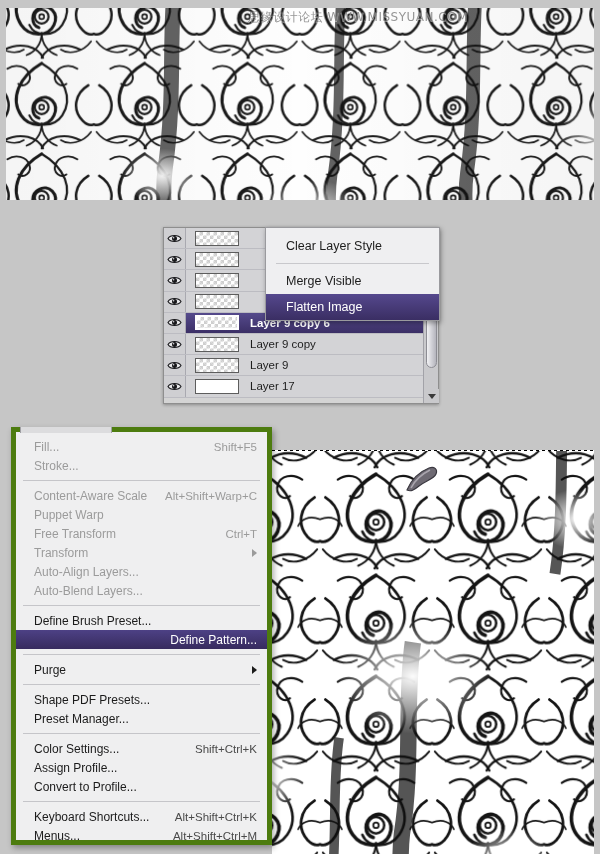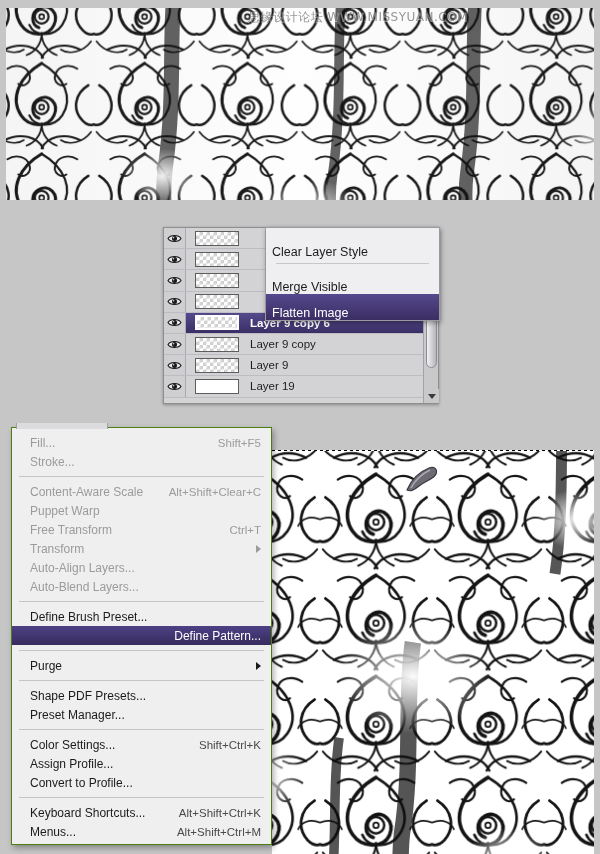--- a/index.html
+++ b/index.html
@@ -136,43 +136,43 @@
     position: absolute;
     left: 265px; top: 227px;
     width: 175px;
     background: #efeff1;
     border: 1px solid #9a9a9e;
     box-shadow: 1px 2px 5px rgba(0,0,0,0.35);
     padding: 5px 0 0 0;
   }
   .ctx-item {
     height: 26px;
-    display: flex; align-items: flex-end;
-    padding-left: 6px;
+    display: flex; align-items: center;
+    padding-left: 20px;
     font-size: 12.5px;
     color: #1c1c1c;
     white-space: nowrap;
   }
   .ctx-item.highlight {
     background: linear-gradient(#55488d, #3a2e63);
     color: #ffffff;
   }
   .ctx-sep {
     height: 1px;
     background: #c8c8cc;
     margin: 4px 10px 4px 10px;
   }
 
   
   #edit-menu {
     position: absolute;
     left: 11px; top: 427px;
     width: 261px; height: 418px;
     background: #efeff0;
-    border: 1px solid #4d7c0f;
+    border: 5px solid #4d7c0f;
     box-shadow: 2px 3px 6px rgba(0,0,0,0.32);
     padding-top: 5px;
   }
   #edit-menu-tab {
     position: absolute;
     left: 4px; top: -5px;
     width: 92px; height: 6px;
     background: #dcdcde;
     border-left: 1px solid #a0a0a4;
     border-right: 1px solid #a0a0a4;
@@ -432,21 +432,21 @@
           <div class="eye-cell">
             <svg class="eye-icon" viewBox="0 0 15 11">
               <path d="M1 5.5 C3.5 1.5, 11.5 1.5, 14 5.5 C11.5 9.5, 3.5 9.5, 1 5.5 Z" fill="#e8e8ea" stroke="#17171a" stroke-width="1.1"></path>
               <circle cx="7.5" cy="5.5" r="2.5" fill="#17171a"></circle>
               <circle cx="6.6" cy="4.7" r="0.8" fill="#d8d8dc"></circle>
             </svg>
           </div>
           <div class="thumb-cell">
             <div class="thumb solid"></div>
           </div>
-          <div class="layer-name">Layer 19</div>
+          <div class="layer-name">Layer 17</div>
         </div>
       </div>
     <div id="panel-scrollbar">
       <div id="scroll-thumb"></div>
       <div id="scroll-down-arrow">
         <div class="tri-down"></div>
       </div>
     </div>
   </div>
 
@@ -469,21 +469,21 @@
         <div class="mi disabled">
           <span class="mi-label">Fill...</span>
           <span class="mi-shortcut">Shift+F5</span>
         </div>
         <div class="mi disabled">
           <span class="mi-label">Stroke...</span>
         </div>
         <div class="menu-sep"></div>
         <div class="mi disabled">
           <span class="mi-label">Content-Aware Scale</span>
-          <span class="mi-shortcut">Alt+Shift+Clear+C</span>
+          <span class="mi-shortcut">Alt+Shift+Warp+C</span>
         </div>
         <div class="mi disabled">
           <span class="mi-label">Puppet Warp</span>
         </div>
         <div class="mi disabled">
           <span class="mi-label">Free Transform</span>
           <span class="mi-shortcut">Ctrl+T</span>
         </div>
         <div class="mi disabled">
           <span class="mi-label">Transform</span>

